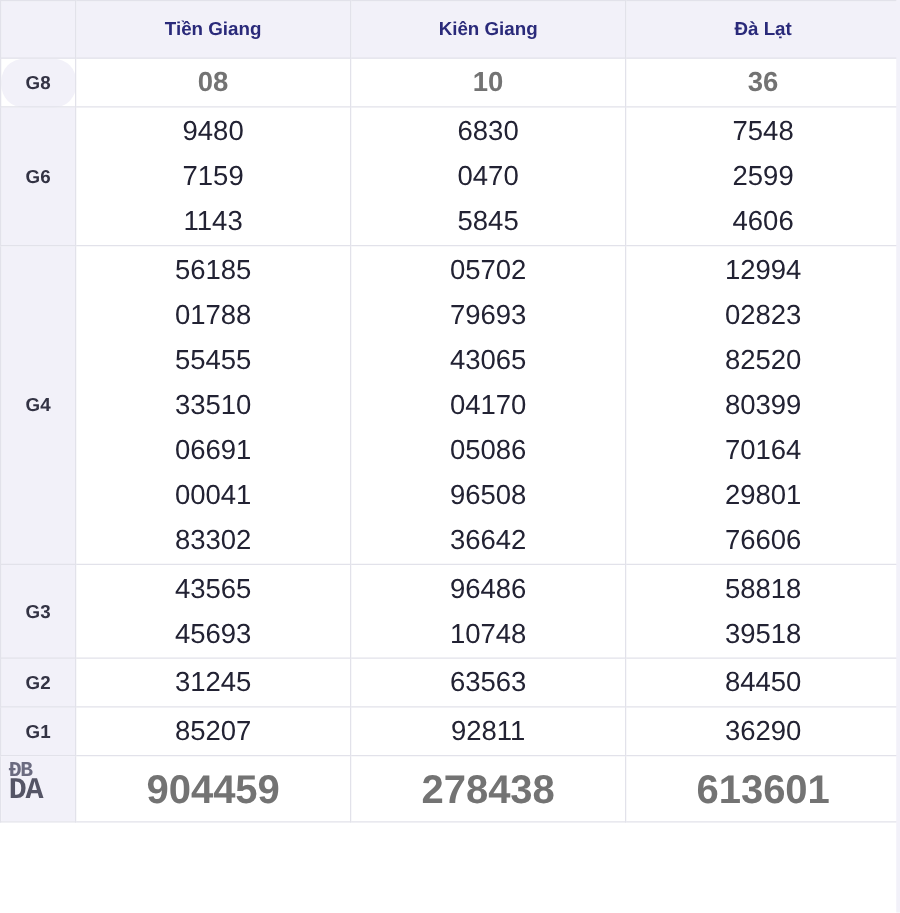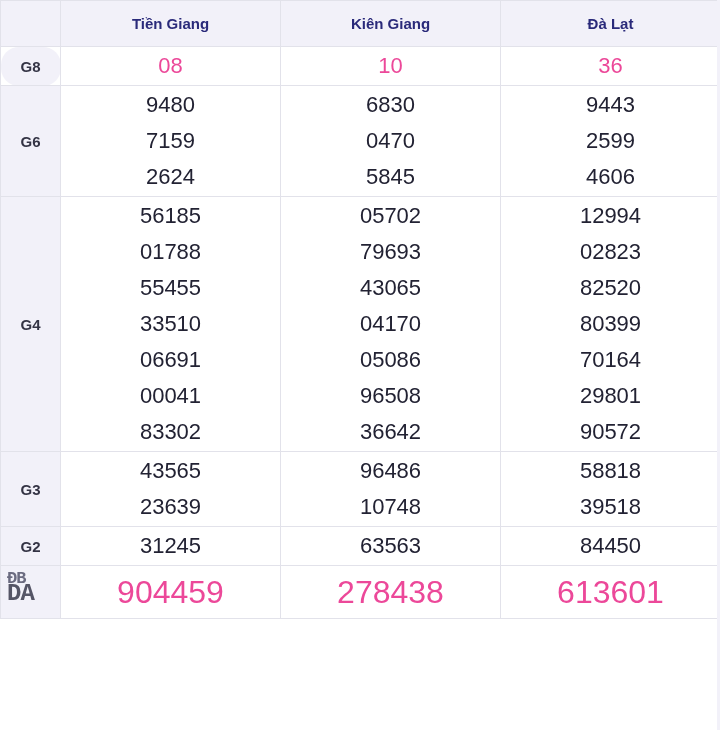--- a/index.html
+++ b/index.html
@@ -45,22 +45,22 @@
   td.prize {
     color: #222233;
     font-size: 22px;
     background: #ffffff;
     line-height: 36px;
   }
   td.prize .num {
     display: block;
   }
   tr.g8 td.prize, tr.special td.prize {
-    color: #ec4899;
-    font-weight: normal;
+    color: #737373;
+    font-weight: bold;
   }
   tr.g8 td.prize { font-size: 22px; }
   tr.g8 td.rowlabel, tr.g7 td.rowlabel { }
   tr.g8 td, tr.g8 th { height: 38px; border-radius: 18px; }
   tr.g7 td { height: 38px; }
   tr.g6 td { height: 110px; }
   tr.g5 td { height: 38px; }
   tr.g4 td { height: 254px; }
   tr.g3 td { height: 74px; }
   tr.g2 td { height: 38px; text-align: center; }
@@ -135,29 +135,29 @@
         <span class="num">36</span>
       </td>
     </tr>
 
 
     <tr class="g6">
       <td class="rowlabel">G6</td>
       <td class="prize">
         <span class="num">9480</span>
         <span class="num">7159</span>
-        <span class="num">2624</span>
+        <span class="num">1143</span>
       </td>
       <td class="prize">
         <span class="num">6830</span>
         <span class="num">0470</span>
         <span class="num">5845</span>
       </td>
       <td class="prize">
-        <span class="num">9443</span>
+        <span class="num">7548</span>
         <span class="num">2599</span>
         <span class="num">4606</span>
       </td>
     </tr>
 
 
     <tr class="g4">
       <td class="rowlabel">G4</td>
       <td class="prize">
         <span class="num">56185</span>
@@ -177,29 +177,29 @@
         <span class="num">96508</span>
         <span class="num">36642</span>
       </td>
       <td class="prize">
         <span class="num">12994</span>
         <span class="num">02823</span>
         <span class="num">82520</span>
         <span class="num">80399</span>
         <span class="num">70164</span>
         <span class="num">29801</span>
-        <span class="num">90572</span>
+        <span class="num">76606</span>
       </td>
     </tr>
 
     <tr class="g3">
       <td class="rowlabel">G3</td>
       <td class="prize">
         <span class="num">43565</span>
-        <span class="num">23639</span>
+        <span class="num">45693</span>
       </td>
       <td class="prize">
         <span class="num">96486</span>
         <span class="num">10748</span>
       </td>
       <td class="prize">
         <span class="num">58818</span>
         <span class="num">39518</span>
       </td>
     </tr>
@@ -210,20 +210,32 @@
         <span class="num">31245</span>
       </td>
       <td class="prize">
         <span class="num">63563</span>
       </td>
       <td class="prize">
         <span class="num">84450</span>
       </td>
     </tr>
 
+    <tr class="g1">
+      <td class="rowlabel">G1</td>
+      <td class="prize">
+        <span class="num">85207</span>
+      </td>
+      <td class="prize">
+        <span class="num">92811</span>
+      </td>
+      <td class="prize">
+        <span class="num">36290</span>
+      </td>
+    </tr>
 
     <tr class="special">
       <td class="rowlabel">
         <span class="watermark">
           <span>ĐB</span>
           <span class="w2">DA</span>
         </span>
       </td>
       <td class="prize">
         <span class="num">904459</span>

